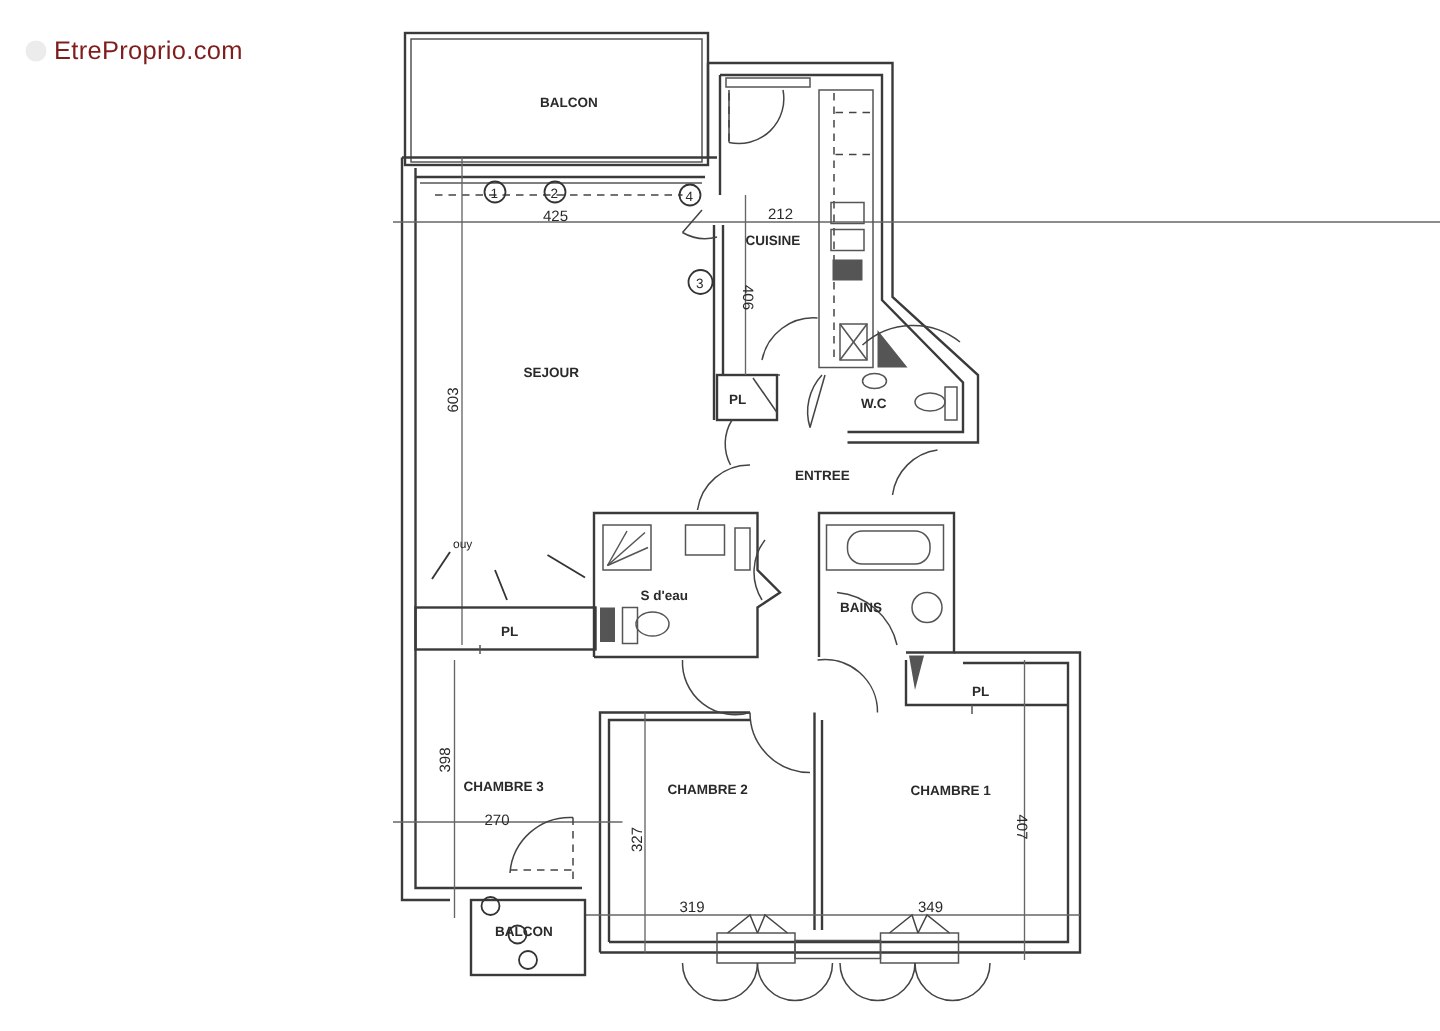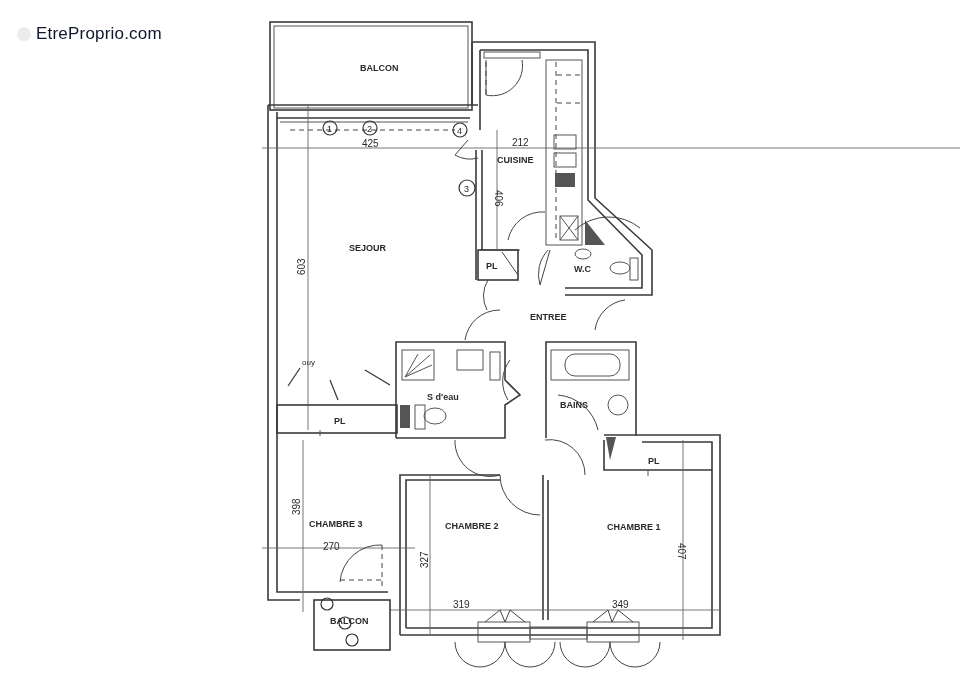--- a/index.html
+++ b/index.html
@@ -1,17 +1,17 @@
 <!DOCTYPE html>
 <html><head>
   <meta charset="utf-8">
   <style>
     html, body { margin: 0; padding: 0; background: #ffffff; }
     body { width: 960px; height: 687px; position: relative; overflow: hidden; font-family: "Liberation Sans", sans-serif; }
-    .watermark { position: absolute; left: 17px; top: 24px; font-size: 17px; color: #0f172a; font-family: "Liberation Sans", sans-serif; letter-spacing: 0.2px; display: flex; align-items: center; gap: 5px; }
+    .watermark { position: absolute; left: 17px; top: 24px; font-size: 17px; color: #7f1d1d; font-family: "Liberation Sans", sans-serif; letter-spacing: 0.2px; display: flex; align-items: center; gap: 5px; }
     .wm-dot { width: 14px; height: 14px; border-radius: 50%; background: #ececec; display: inline-block; }
     svg { position: absolute; left: 0; top: 0; }
     .wall { fill: none; stroke: #3a3a3a; stroke-width: 1.6; }
     .thin { fill: none; stroke: #555; stroke-width: 1; }
     .dim { fill: none; stroke: #666; stroke-width: 0.9; }
     .dash { fill: none; stroke: #444; stroke-width: 1; stroke-dasharray: 5 4; }
     .door { fill: none; stroke: #444; stroke-width: 1; }
     .lbl { font-family: "Liberation Sans", sans-serif; font-weight: bold; fill: #2a2a2a; }
     .num { font-family: "Liberation Sans", sans-serif; fill: #2a2a2a; }
     .hand { fill: none; stroke: #333; stroke-width: 1.2; }

